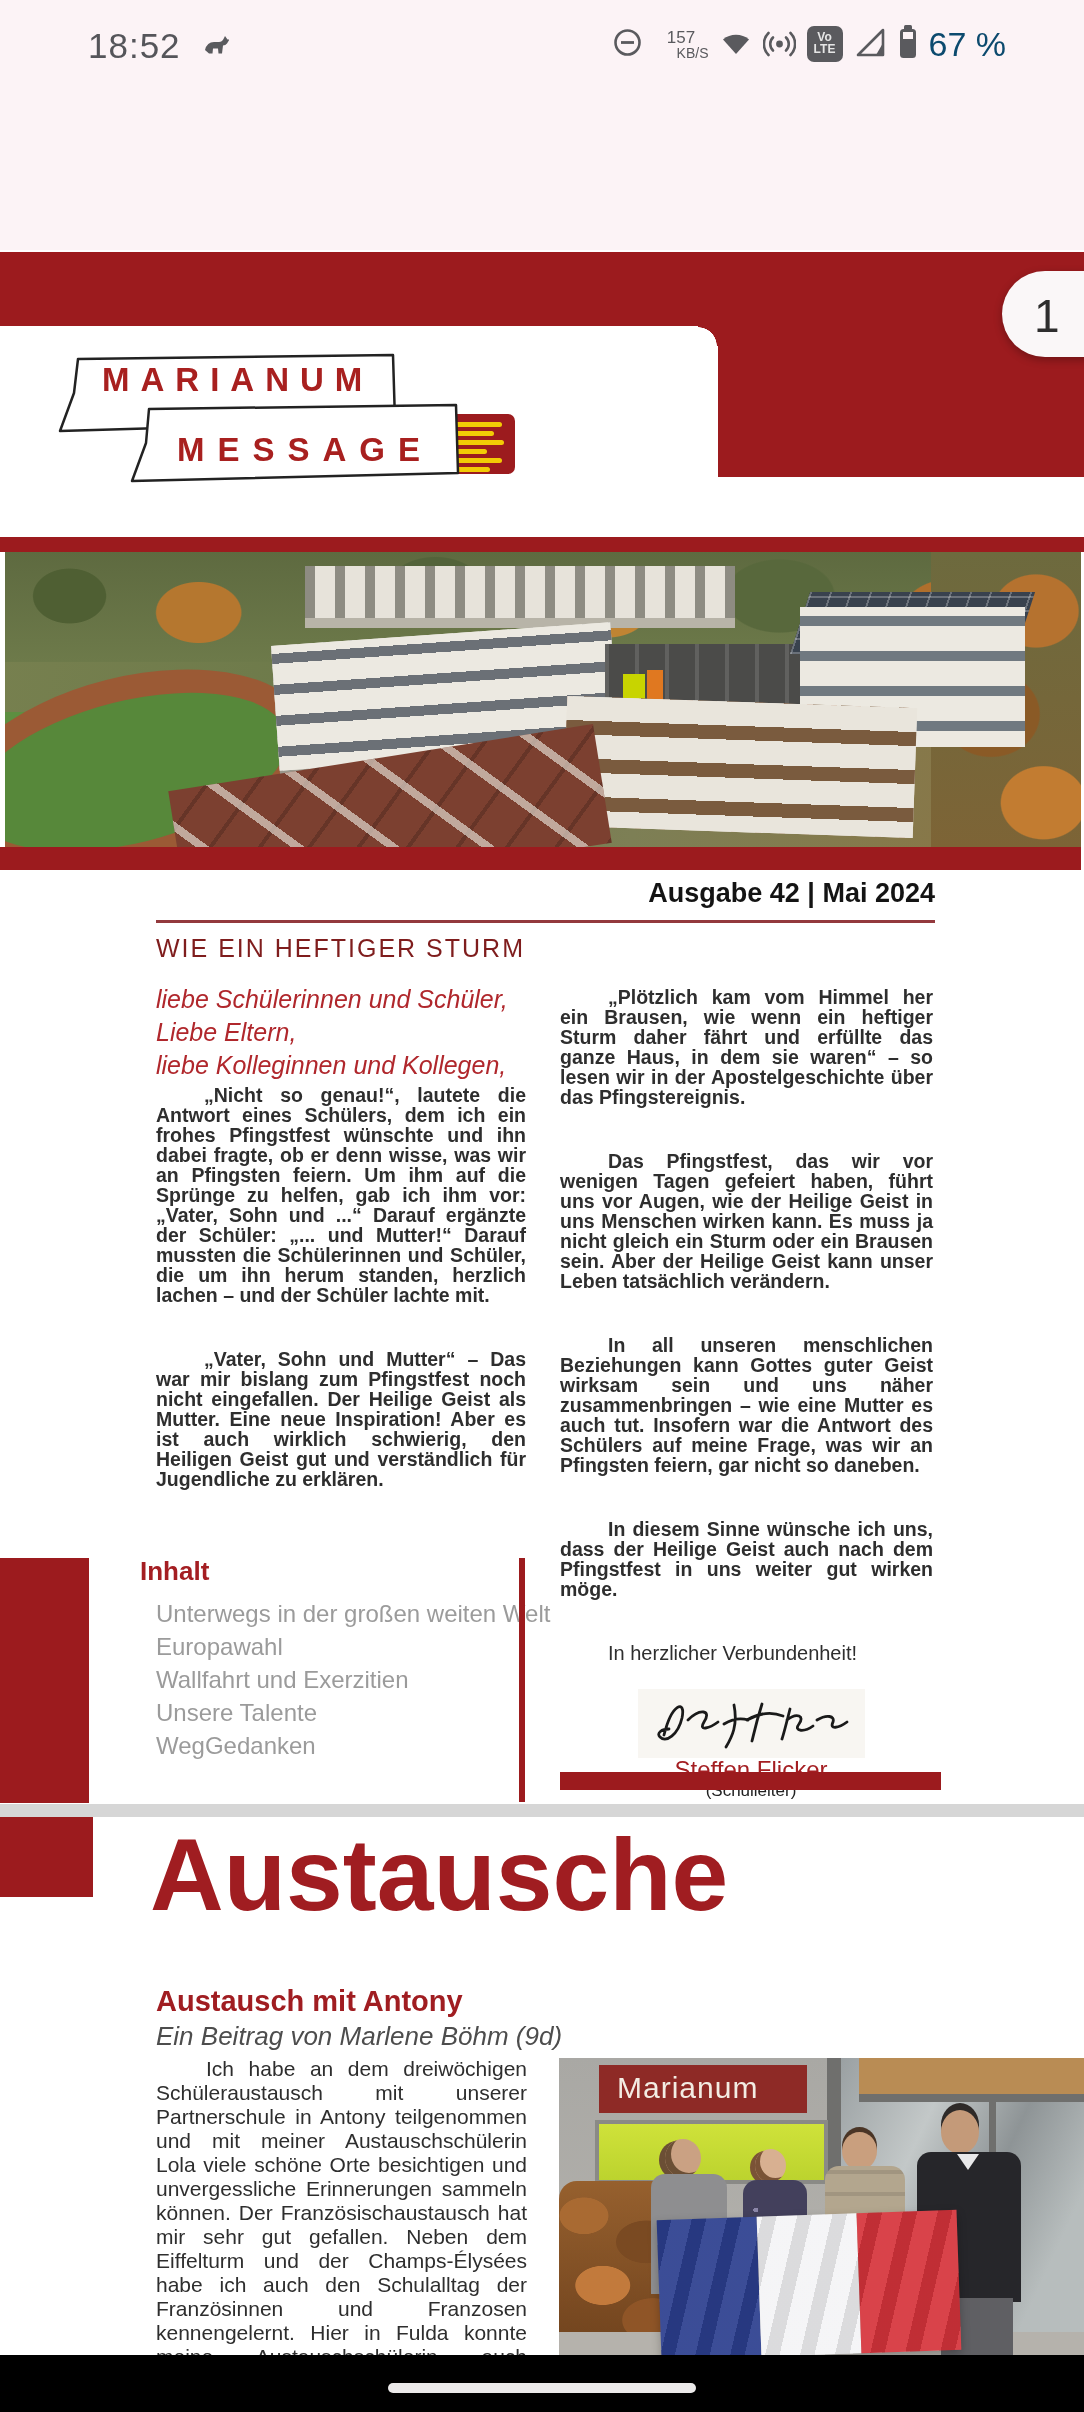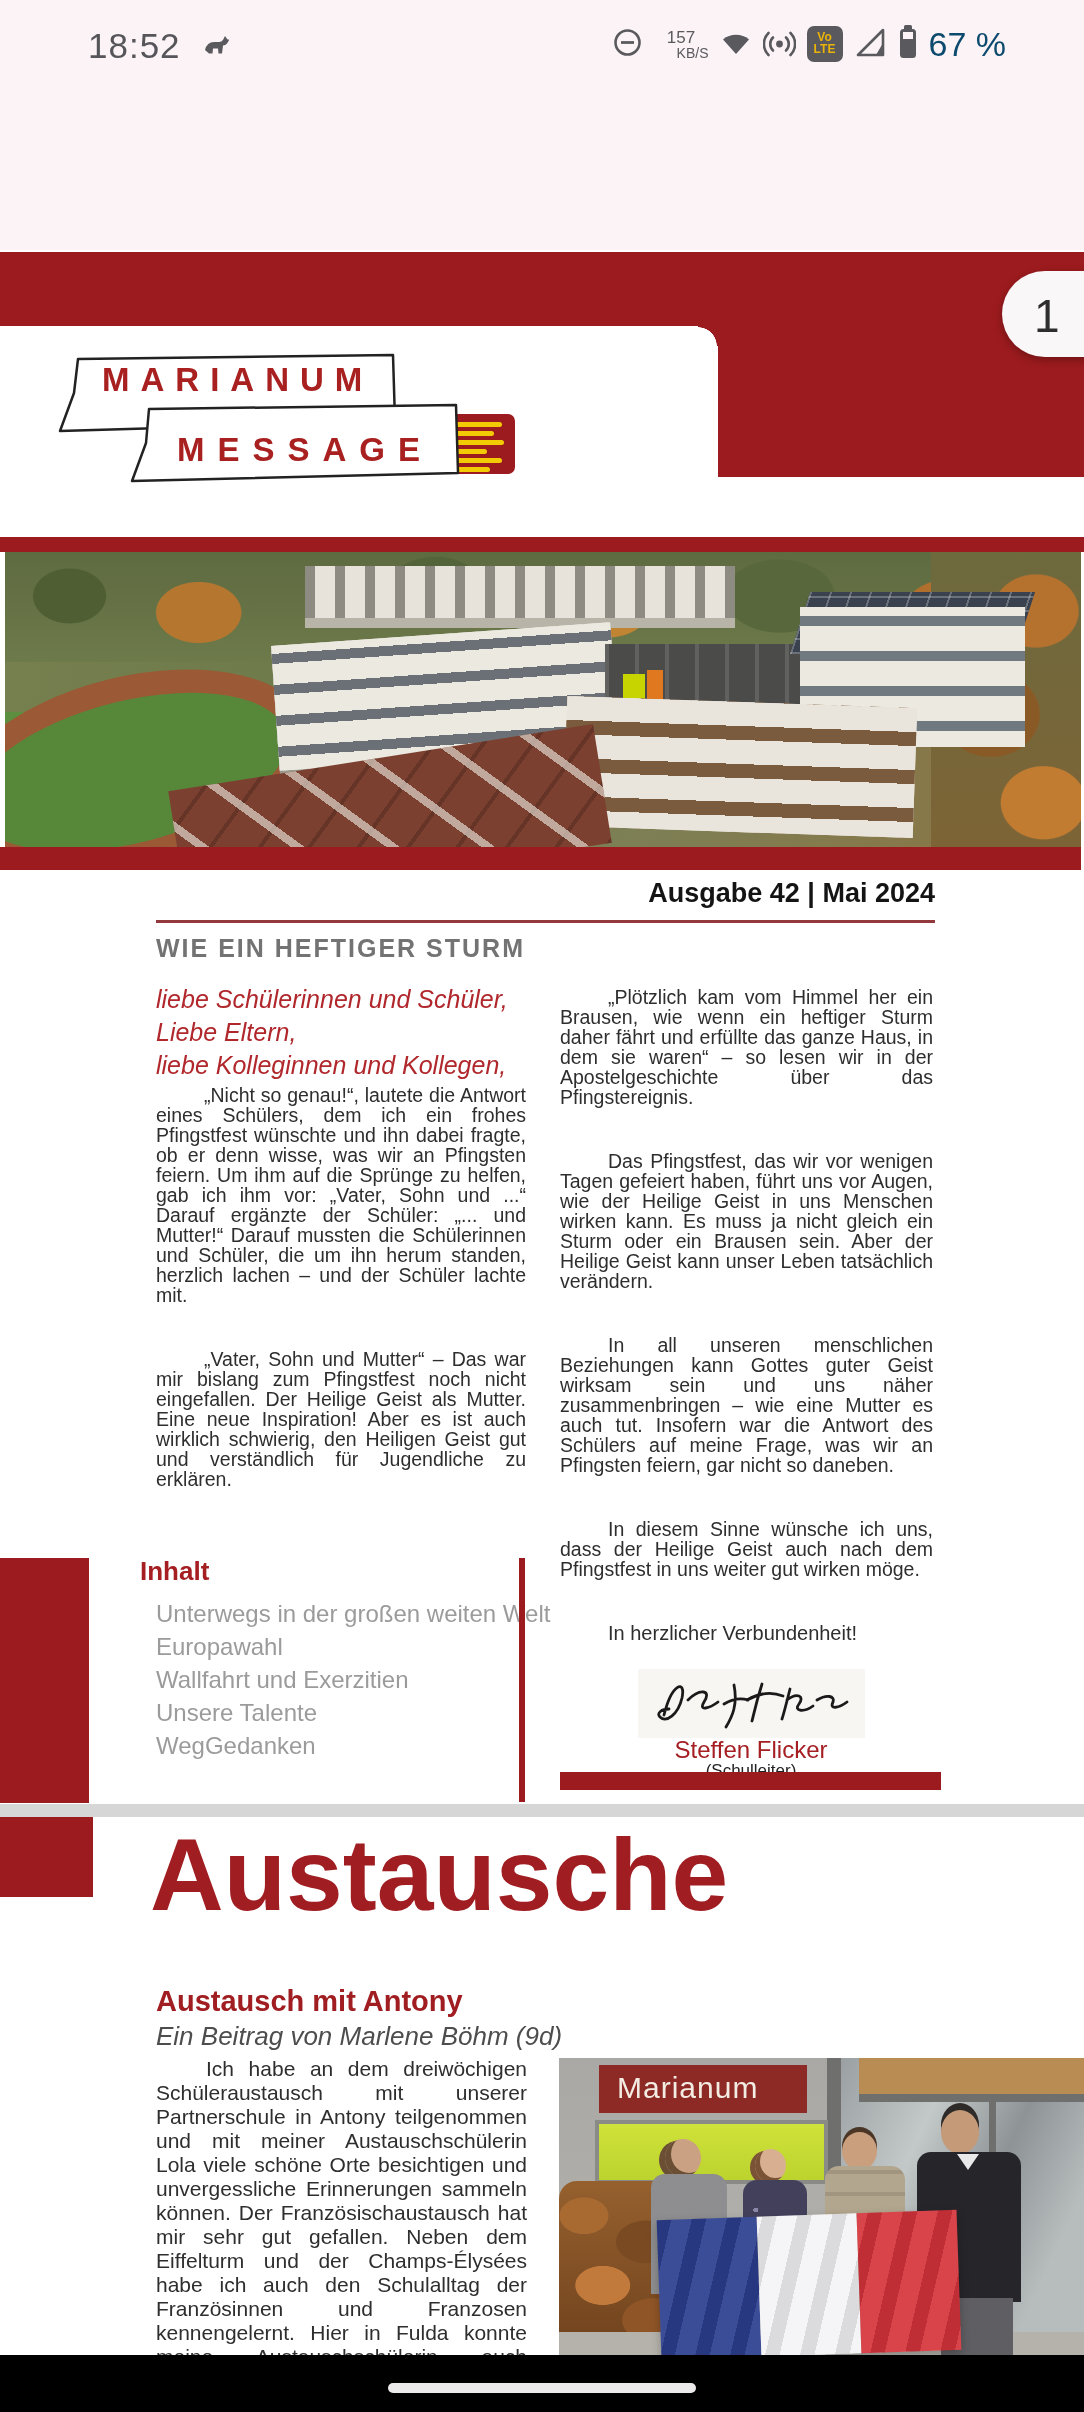--- a/index.html
+++ b/index.html
@@ -13,21 +13,21 @@
 
   
   .chrome { background:#FCF3F6; }
   .status-bar { top:0; left:0; right:0; height:85px; }
   .time { left:88px; top:26px; font-size:35px; color:#55555a; letter-spacing:1px; }
   .notif-icon { left:202px; top:32px; }
   .sb-right { right:78px; top:20px; height:48px; display:flex; align-items:center; gap:11px; color:#5a5a5e; }
   .rate { text-align:center; line-height:1; color:#5a5a5e; }
   .rate .r1 { font-size:17px; }
   .rate .r2 { font-size:14px;margin-left:23px; }
-  .volte { width:36px; height:36px; background:#5a5a5e; border-radius:7px; color:#eab308;
+  .volte { width:36px; height:36px; background:#5a5a5e; border-radius:7px; color:#e5e5e5;
            font-size:12px; font-weight:bold; line-height:12px; text-align:center; padding-top:5px; }
   .batt-pct { font-size:34px; color:#0c4a6e; }
 
   .app-bar { top:85px; left:0; right:0; height:167px; }
   .back-btn { left:40px; top:164px; width:52px; height:52px; cursor:pointer; }
   .app-title { left:168px; top:158px; font-size:46px; color:#1c1b1f; white-space:nowrap;
                transform:scaleX(.92); transform-origin:left center; letter-spacing:-.5px; }
 
   
   .page1 { top:250px; left:0; width:1084px; height:1554px; background:#fff; overflow:visible; }
@@ -89,25 +89,25 @@
   .b-front { left:560px; top:150px; width:350px; height:130px; background:#e9e5dc; transform:rotate(2deg);
              background-image:repeating-linear-gradient(0deg,#e9e5dc 0 16px, #7a5b3e 16px 30px, #e9e5dc 30px 38px),
                               repeating-linear-gradient(90deg, rgba(160,80,40,.5) 0 6px, rgba(0,0,0,0) 6px 24px); }
   .roof-brown { left:170px; top:205px; width:430px; height:120px; background:#7c4030; transform:rotate(-9deg);
                 background-image:repeating-linear-gradient(45deg, rgba(230,225,215,.65) 0 8px, rgba(0,0,0,0) 8px 56px),
                                  repeating-linear-gradient(-45deg, rgba(0,0,0,.18) 0 4px, rgba(0,0,0,0) 4px 40px); }
 
   .issue-line { top:628px; left:435px; width:500px; text-align:right; font-size:27px; font-weight:bold; color:#141414; }
   .issue-rule { top:670px; left:156px; width:779px; height:3px; background:#93393d; }
 
-  .headline { top:684px; left:156px; font-size:25px; font-weight:bold; letter-spacing:2px; color:#737373; }
+  .headline { top:684px; left:156px; font-size:25px; font-weight:normal; letter-spacing:2px; color:#7f1d1d; }
   .salutation { top:733px; left:156px; font-size:25px; font-style:italic; color:#B0272C; line-height:33px; }
 
   .col { font-size:19.5px; line-height:20px; color:#2e2e2e; text-align:justify; }
-  .col p { text-indent:48px; margin-bottom:44px; }
+  .col p { text-indent:48px; margin-bottom:44px;font-weight:bold; }
   .leftcol { top:835px; left:156px; width:370px; }
   .rightcol { top:737px; left:560px; width:373px; }
   .closing { text-indent:48px; font-size:20px; margin-bottom:26px; color:#2e2e2e; }
   .sig-wrap { margin-left:66px; width:250px; text-align:center; }
   .sig-bg { background:#f8f6f2; display:inline-block; padding:2px 6px; }
   .sig-name { color:#A41E22; font-size:24px; margin-top:2px; }
   .sig-role { color:#222; font-size:17px; margin-top:1px; }
 
   .inhalt-title { top:1306px; left:140px; font-size:26px; font-weight:bold; color:#A41E22; }
   .inhalt-list { top:1347px; left:156px; font-size:24px; line-height:33px; color:#9b9b9b; list-style:none; }

